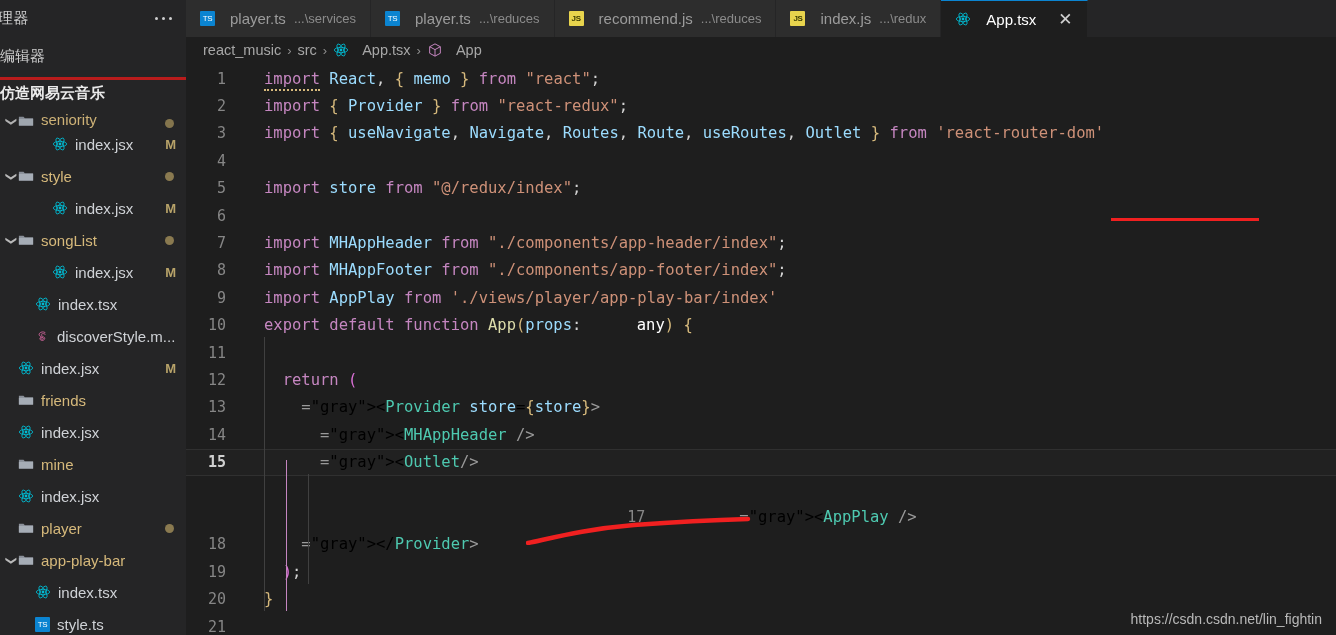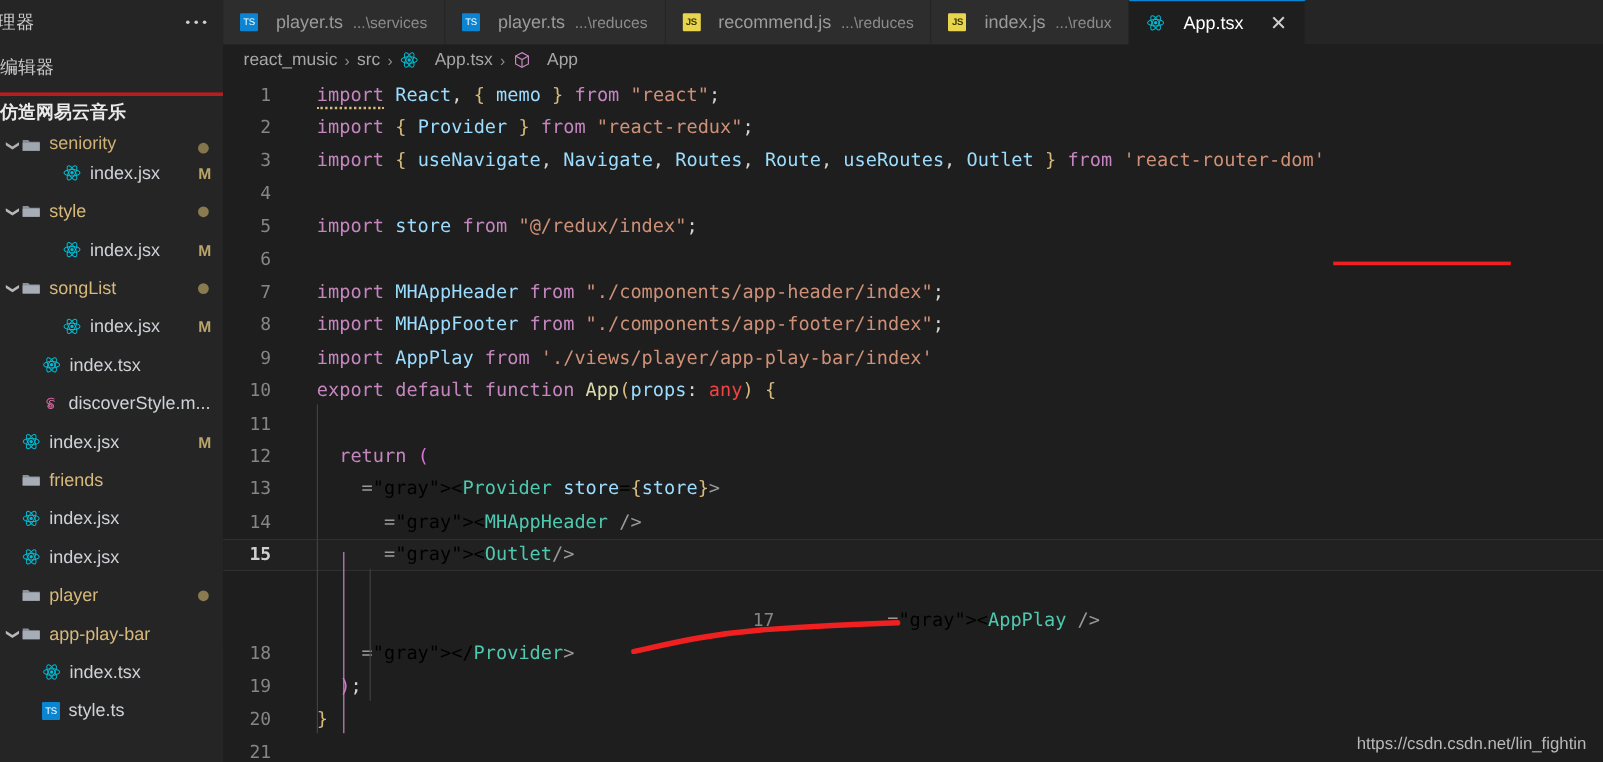--- a/index.html
+++ b/index.html
@@ -115,21 +115,21 @@
   .cline.cur .ln { color: #d0d0d0; font-weight: 700; }
   .ctext { position: relative; padding-left: 22px; }
 
   
   .kw   { color: #c586c0; }  
   .cls  { color: #4ec9b0; }  
   .ident{ color: #9cdcfe; }  
   .str  { color: #ce9178; }  
   .brc  { color: #d7ba7d; }
   .fn   { color: #dcdcaa; }
-  .typ  { color: #ef4444; }
+  .typ  { color: #ffffff; margin-left: 46px; }
   .punc { color: #d4d4d4; }
   .gray { color: #9a9a9a; }
   .pur  { color: #da70d6; }
 
   .squig {
     border-bottom: 2px dotted #d7ba7d;
     padding-bottom: 1px;
   }
 
   
@@ -312,20 +312,31 @@
             <svg width="16" height="16" viewBox="0 0 24 24">
               <circle cx="12" cy="12" r="2.1" fill="#00bcd4"></circle>
               <g fill="none" stroke="#00bcd4" stroke-width="1.25">
                 <ellipse cx="12" cy="12" rx="10" ry="4"></ellipse>
                 <ellipse cx="12" cy="12" rx="10" ry="4" transform="rotate(60 12 12)"></ellipse>
                 <ellipse cx="12" cy="12" rx="10" ry="4" transform="rotate(120 12 12)"></ellipse>
               </g>
             </svg>
           </span>
           <span class="label file-name">index.jsx</span>
+        </div>
+        <div class="row">
+          <span style="width: 4px; flex: 0 0 auto;"></span>
+          <span class="chev"></span>
+          <span class="ico">
+            <svg width="16" height="14" viewBox="0 0 18 14">
+              <path d="M1 2.2h5.2l1.5 1.6H17v8.4H1z" fill="#8a9099"></path>
+              <path d="M1 4.6h16v7.6H1z" fill="#a6adb6"></path>
+            </svg>
+          </span>
+          <span class="label folder-name">mine</span>
         </div>
         <div class="row">
           <span style="width: 4px; flex: 0 0 auto;"></span>
           <span class="chev"></span>
           <span class="ico">
             <svg width="16" height="16" viewBox="0 0 24 24">
               <circle cx="12" cy="12" r="2.1" fill="#00bcd4"></circle>
               <g fill="none" stroke="#00bcd4" stroke-width="1.25">
                 <ellipse cx="12" cy="12" rx="10" ry="4"></ellipse>
                 <ellipse cx="12" cy="12" rx="10" ry="4" transform="rotate(60 12 12)"></ellipse>

